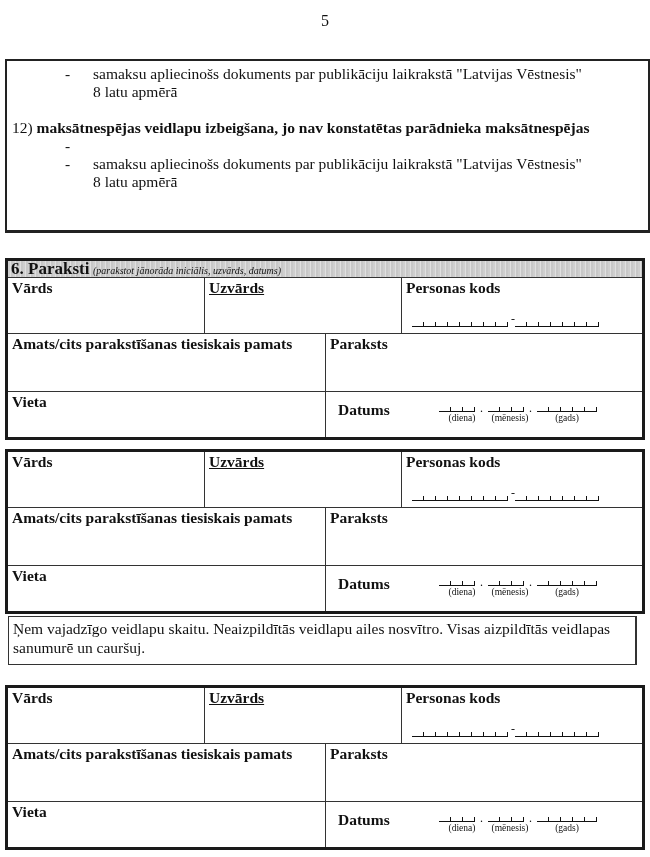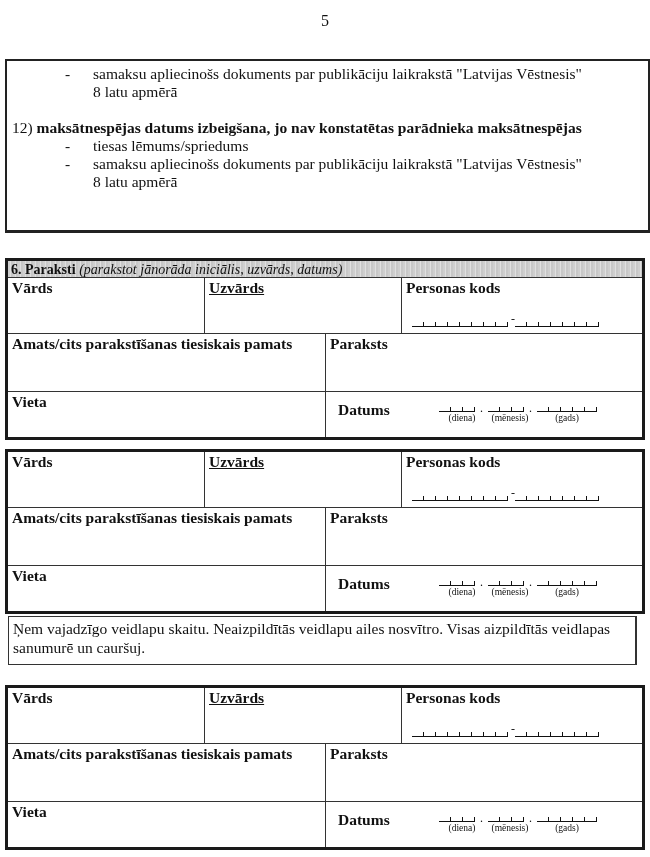--- a/index.html
+++ b/index.html
@@ -15,22 +15,22 @@
   .bullet .dash { width: 28px; flex: none; }
   .indent { margin-left: 86px; }
   .point { padding-left: 5px; font-weight: bold; font-size: 15.5px; line-height: 19px; }
   .point .num { font-weight: normal; }
   .gap { height: 17px; }
 
   .sig { position: absolute; left: 5px; width: 640px; border: 3px solid #1a1a1a; }
   .sig-header { height: 17px; border-bottom: 1px solid #333;
     background: repeating-linear-gradient(90deg, #cfcfcf 0 2px, #e0e0e0 2px 3px, #c8c8c8 3px 5px);
     font-size: 14.5px; padding-left: 3px; line-height: 16px; white-space: nowrap; overflow: hidden; }
-  .sig-header b { font-size: 14px; text-align: center; }
-  .sig-header i { font-size: 14px; }
+  .sig-header b { font-size: 17px; text-align: center; }
+  .sig-header i { font-size: 10px; }
   .row { display: flex; border-bottom: 1px solid #333; }
   .row:last-child { border-bottom: none; }
   .cell { border-right: 1px solid #333; padding: 1px 4px; font-weight: bold; font-size: 15.5px; position: relative; }
   .cell:last-child { border-right: none; }
   .r1 { height: 56px; }
   .r2 { height: 58px; }
   .r3 { height: 45px; }
   .c-vards { width: 197px; }
   .c-uzv { width: 197px; text-decoration: underline; }
   .c-pk { flex: 1; }
@@ -53,25 +53,24 @@
 
 <div class="box" id="top-box">
   <div class="bullet">
     <span class="dash">-</span>
     <span>samaksu apliecinošs dokuments par publikāciju laikrakstā "Latvijas Vēstnesis"</span>
   </div>
   <div class="indent">8 latu apmērā</div>
   <div class="gap"></div>
   <div class="point">
     <span class="num">12)</span>
-    <span>maksātnespējas datums izbeigšana, jo nav konstatētas parādnieka maksātnespējas</span>
+    <span>maksātnespējas veidlapu izbeigšana, jo nav konstatētas parādnieka maksātnespējas</span>
   </div>
   <div class="bullet">
     <span class="dash">-</span>
-    <span>tiesas lēmums/spriedums</span>
   </div>
   <div class="bullet">
     <span class="dash">-</span>
     <span>samaksu apliecinošs dokuments par publikāciju laikrakstā "Latvijas Vēstnesis"</span>
   </div>
   <div class="indent">8 latu apmērā</div>
 </div>
 
 <div class="sig" style="top:258px;">
   <div class="sig-header">

